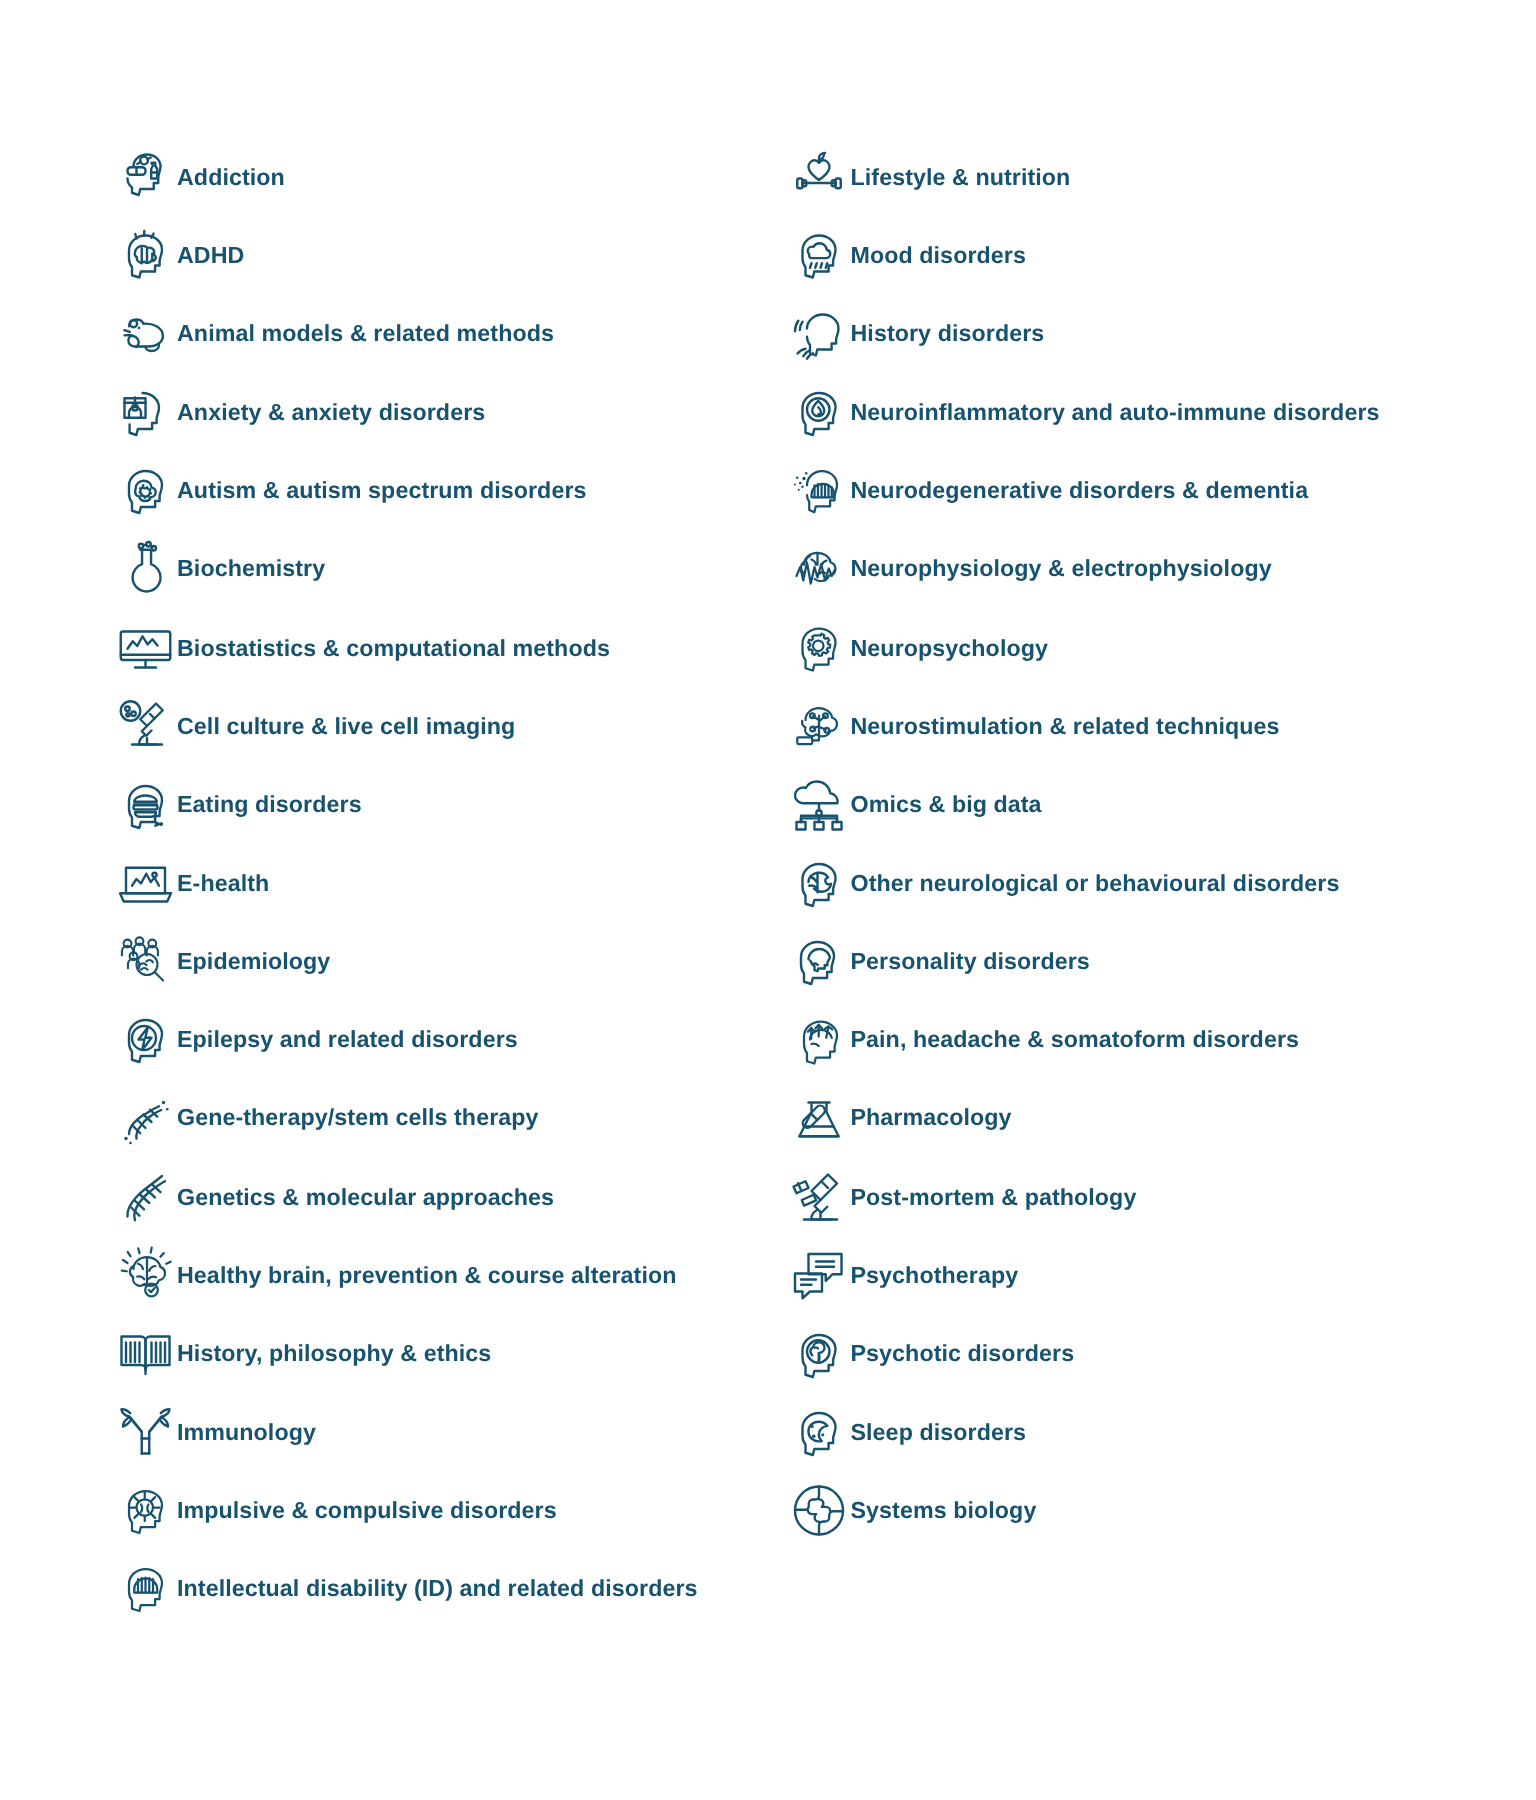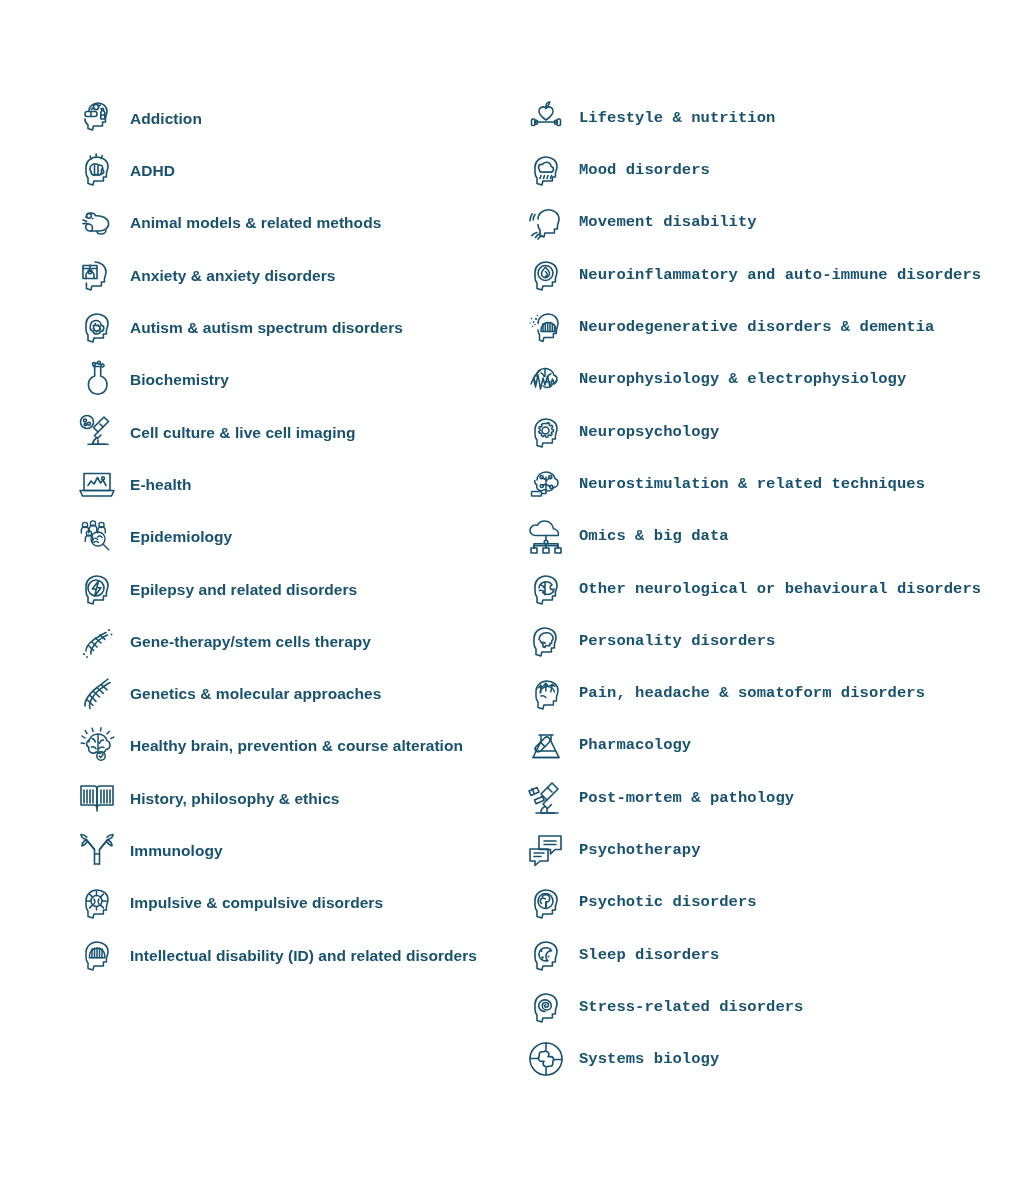--- a/index.html
+++ b/index.html
@@ -24,27 +24,26 @@
     top: 0;
     width: 1024px;
     height: 1200px;
   }
 
   .column {
     position: absolute;
     top: 92px;
   }
   .column.left  { left: 76px;  width: 440px; }
-  .column.right { left: 525px; width: 470px; font-family: Liberation Mono, monospace; }
+  .column.right { left: 525px; width: 470px; }
 
   .topic-row {
     display: flex;
     align-items: center;
     height: 52.3px;
-    gap: 12px;
   }
 
   .topic-icon {
     flex: 0 0 42px;
     width: 42px;
     height: 42px;
     display: flex;
     align-items: center;
     justify-content: center;
   }
@@ -147,39 +146,63 @@
           <path d="M17.7 6.8v9.3c-3.7 1.3-6.3 4.8-6.3 8.9 0 5.2 4.2 9.3 9.3 9.3s9.3-4.1 9.3-9.3c0-4.1-2.6-7.6-6.3-8.9V6.8"></path>
           <circle cx="17" cy="4" r="1.5"></circle>
           <circle cx="22" cy="2.8" r="1.5"></circle>
           <circle cx="25.5" cy="5.5" r="1.5"></circle>
           <path d="M18.4 3.5l2.2-.4M23.2 3.6l1.5 1.2"></path>
         </svg>
       </span>
       <span class="topic-label">Biochemistry</span>
     </div>
 
+    <div class="topic-row">
+      <span class="topic-icon">
+        <svg viewBox="0 0 40 40" fill="none" stroke="#17526e" stroke-width="1.6" stroke-linecap="round" stroke-linejoin="round">
+          <rect x="3.5" y="9" width="33" height="19" rx="1.5"></rect>
+          <path d="M3.5 24.5h33"></path>
+          <path d="M20 28v4M13 33h14"></path>
+          <path d="M8 20.5l3.5-5 3 3.2 3.5-6.5 3.4 5.4 3.2-3.4 3.4 4.2"></path>
+        </svg>
+      </span>
+      <span class="topic-label">Biostatistics &amp; computational methods</span>
+    </div>
 
     <div class="topic-row">
       <span class="topic-icon">
         <svg viewBox="0 0 40 40" fill="none" stroke="#17526e" stroke-width="1.6" stroke-linecap="round" stroke-linejoin="round">
           <circle cx="10" cy="10" r="6.5"></circle>
           <circle cx="8" cy="8.5" r="1.5"></circle>
           <circle cx="12" cy="11.8" r="1.5"></circle>
           <circle cx="8.3" cy="12.5" r="1.1"></circle>
           <path d="M27 5l4.5 4.5-10.5 10.5-4.5-4.5z"></path>
           <path d="M23 12l3 3"></path>
           <path d="M21 20l-3.5 3.5 3 3 3.5-3.5"></path>
           <path d="M19 26.5c-2 1.2-3.3 3.3-3.3 5.8h12"></path>
           <path d="M11 32.3h20"></path>
           <path d="M21 32.3v-4.3"></path>
         </svg>
       </span>
       <span class="topic-label">Cell culture &amp; live cell imaging</span>
     </div>
 
+    <div class="topic-row">
+      <span class="topic-icon">
+        <svg viewBox="0 0 40 40" fill="none" stroke="#17526e" stroke-width="1.6" stroke-linecap="round" stroke-linejoin="round">
+          <path d="M9 17c0-5.5 5-10 11-10s11 4 11 9.5c0 3.2-1.6 5.2-1.6 7.7V27h-3v4h-9.5l-1 4L11 33.5V28c-1.4-1.6-2-3.6-2-5.8z"></path>
+          <path d="M12.5 17.5c0-2.3 3.4-4.2 7.5-4.2s7.5 1.9 7.5 4.2z"></path>
+          <path d="M12.3 19.3h15.4"></path>
+          <path d="M12 21.3c0-.8.7-1.4 1.5-1.4h13c.8 0 1.5.6 1.5 1.4s-.7 1.4-1.5 1.4h-13c-.8 0-1.5-.6-1.5-1.4z"></path>
+          <path d="M13 24.5h14c0 1.8-1.5 3-3.4 3h-7.2c-1.9 0-3.4-1.2-3.4-3z"></path>
+          <path d="M26.5 31l4 2M26.5 33.5l4-1.6M27 32.3h4"></path>
+        </svg>
+      </span>
+      <span class="topic-label">Eating disorders</span>
+    </div>
 
     <div class="topic-row">
       <span class="topic-icon">
         <svg viewBox="0 0 40 40" fill="none" stroke="#17526e" stroke-width="1.6" stroke-linecap="round" stroke-linejoin="round">
           <path d="M7 9.5h26v17H7z"></path>
           <path d="M3 26.5h34l-2.5 5.5h-29z"></path>
           <path d="M11 21.5l3-4.5 3 3 3.5-6.5 3 5.5 2.5-3 3 5.5"></path>
           <circle cx="26" cy="14.2" r="1.4"></circle>
         </svg>
       </span>
@@ -340,21 +363,21 @@
     </div>
 
     <div class="topic-row">
       <span class="topic-icon">
         <svg viewBox="0 0 40 40" fill="none" stroke="#17526e" stroke-width="1.6" stroke-linecap="round" stroke-linejoin="round">
           <path d="M12 16c0-5.2 4.8-9.3 10.5-9.3S33 10.8 33 16c0 3.2-1.6 5.2-1.6 7.7V26h-3v4h-9.5l-1 4L14 32.5V27c-1.3-1.6-2-3.5-2-5.5"></path>
           <path d="M9 11.5c-1.2 1.6-1.8 3.5-1.8 5.5M6.2 10.8C4.8 12.8 4 15.2 4 17.8"></path>
           <path d="M14 30.5c-2 .8-3.5 2.2-4.5 4M16 32.5c-1.8.8-3.2 2-4 3.6M11 29.5c-2.2.5-4 1.6-5.3 3.2"></path>
         </svg>
       </span>
-      <span class="topic-label">Movement disability</span>
+      <span class="topic-label">History disorders</span>
     </div>
 
     <div class="topic-row">
       <span class="topic-icon">
         <svg viewBox="0 0 40 40" fill="none" stroke="#17526e" stroke-width="1.6" stroke-linecap="round" stroke-linejoin="round">
           <path d="M9 17c0-5.5 5-10 11-10s11 4 11 9.5c0 3.2-1.6 5.2-1.6 7.7V27h-3v4h-9.5l-1 4L11 33.5V28c-1.4-1.6-2-3.6-2-5.8z"></path>
           <circle cx="19.5" cy="18" r="7.5"></circle>
           <path d="M19.5 12.2c2.3 2.3 4 4.2 4 6.4 0 2.3-1.8 4-4 4s-4-1.7-4-4c0-2.2 1.7-4.1 4-6.4z"></path>
           <path d="M19.5 16.5c1 1 1.8 2 1.8 3 0 1-.8 1.8-1.8 1.8"></path>
         </svg>
@@ -535,29 +558,20 @@
           <path d="M9 17c0-5.5 5-10 11-10s11 4 11 9.5c0 3.2-1.6 5.2-1.6 7.7V27h-3v4h-9.5l-1 4L11 33.5V28c-1.4-1.6-2-3.6-2-5.8z"></path>
           <path d="M13 19c0-3.4 3-6.2 6.8-6.2 2.4 0 4.6 1.1 5.8 2.8-3.2.2-5.7 2.7-5.7 5.8 0 1.7.8 3.3 2 4.3-.6.1-1.3.2-2 .2-3.8 0-6.9-2.8-6.9-6.2z"></path>
           <circle cx="15.5" cy="16" r="1" fill="#17526e" stroke="none"></circle>
           <circle cx="22.5" cy="21.5" r="1" fill="#17526e" stroke="none"></circle>
           <circle cx="16.5" cy="22.5" r="1.2" fill="#17526e" stroke="none"></circle>
         </svg>
       </span>
       <span class="topic-label">Sleep disorders</span>
     </div>
 
-    <div class="topic-row">
-      <span class="topic-icon">
-        <svg viewBox="0 0 40 40" fill="none" stroke="#17526e" stroke-width="1.6" stroke-linecap="round" stroke-linejoin="round">
-          <path d="M9 17c0-5.5 5-10 11-10s11 4 11 9.5c0 3.2-1.6 5.2-1.6 7.7V27h-3v4h-9.5l-1 4L11 33.5V28c-1.4-1.6-2-3.6-2-5.8z"></path>
-          <path d="M19 24.5c-3.5 0-6.3-2.6-6.3-5.8s2.8-5.8 6.3-5.8 6.3 2.6 6.3 5.8c0 2.4-2 4.3-4.5 4.3s-4.5-1.9-4.5-4.3c0-1.8 1.5-3.2 3.3-3.2 1.6 0 2.9 1.1 2.9 2.5s-1.2 2.2-2.4 2.2c-.9 0-1.5-.6-1.5-1.3s.6-1.1 1.2-1.1"></path>
-        </svg>
-      </span>
-      <span class="topic-label">Stress-related disorders</span>
-    </div>
 
     <div class="topic-row">
       <span class="topic-icon">
         <svg viewBox="0 0 40 40" fill="none" stroke="#17526e" stroke-width="1.6" stroke-linecap="round" stroke-linejoin="round">
           <circle cx="20" cy="20" r="16"></circle>
           <path d="M20 4v6c0 1.5-1.2 2.7-2.7 2.7h-1.4c-1.5 0-2.7 1.2-2.7 2.7v1.4c0 1.5-1.2 2.7-2.7 2.7H4"></path>
           <path d="M20 36v-6c0-1.5 1.2-2.7 2.7-2.7h1.4c1.5 0 2.7-1.2 2.7-2.7v-1.4c0-1.5 1.2-2.7 2.7-2.7H36"></path>
           <path d="M20 12.5c1.6 0 2.9 1.3 2.9 2.9 0 .9-.4 1.7-1 2.2h2.7c1.6 0 2.9 1.3 2.9 2.9"></path>
           <path d="M20 27.5c-1.6 0-2.9-1.3-2.9-2.9 0-.9.4-1.7 1-2.2h-2.7c-1.6 0-2.9-1.3-2.9-2.9"></path>
         </svg>

